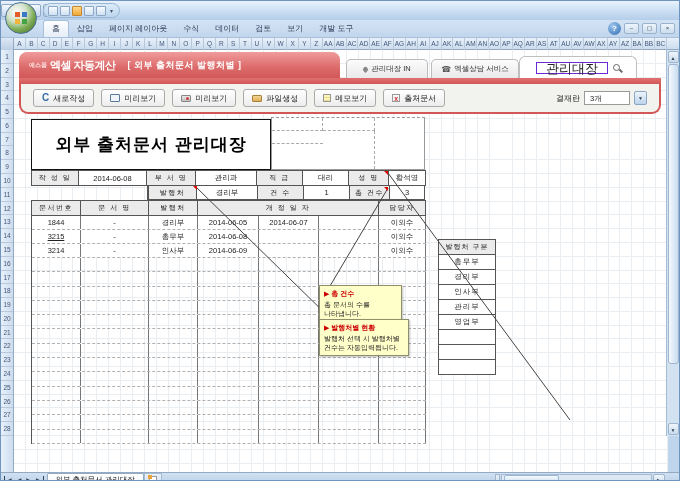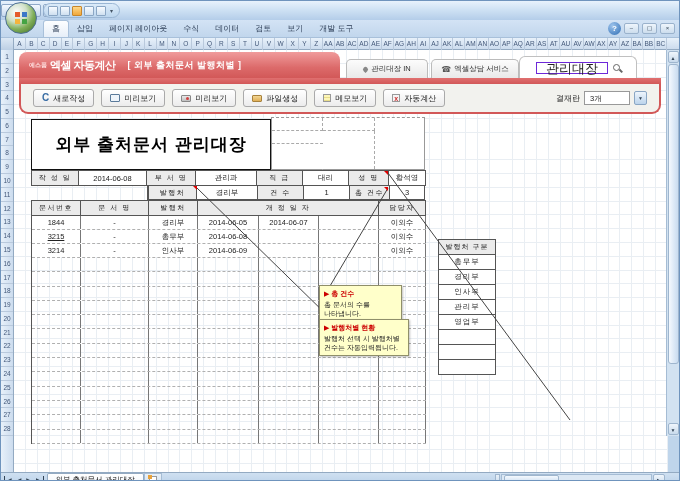--- a/index.html
+++ b/index.html
@@ -334,21 +334,21 @@
               <div class="tbtn">
                 <span class="ic file-icon"></span>
                 <span class="tbl">파일생성</span>
               </div>
               <div class="tbtn">
                 <span class="ic memo-show-icon"></span>
                 <span class="tbl">메모보기</span>
               </div>
               <div class="tbtn">
                 <span class="ic memo-hide-icon">x</span>
-                <span class="tbl">자동계산</span>
+                <span class="tbl">출처문서</span>
               </div>
             </div>
           <div class="approval-area">
             <span class="app-label">결재란</span>
             <div class="app-box">3개</div>
             <div class="app-drop">▼</div>
           </div>
         </div>
       </div>
 

